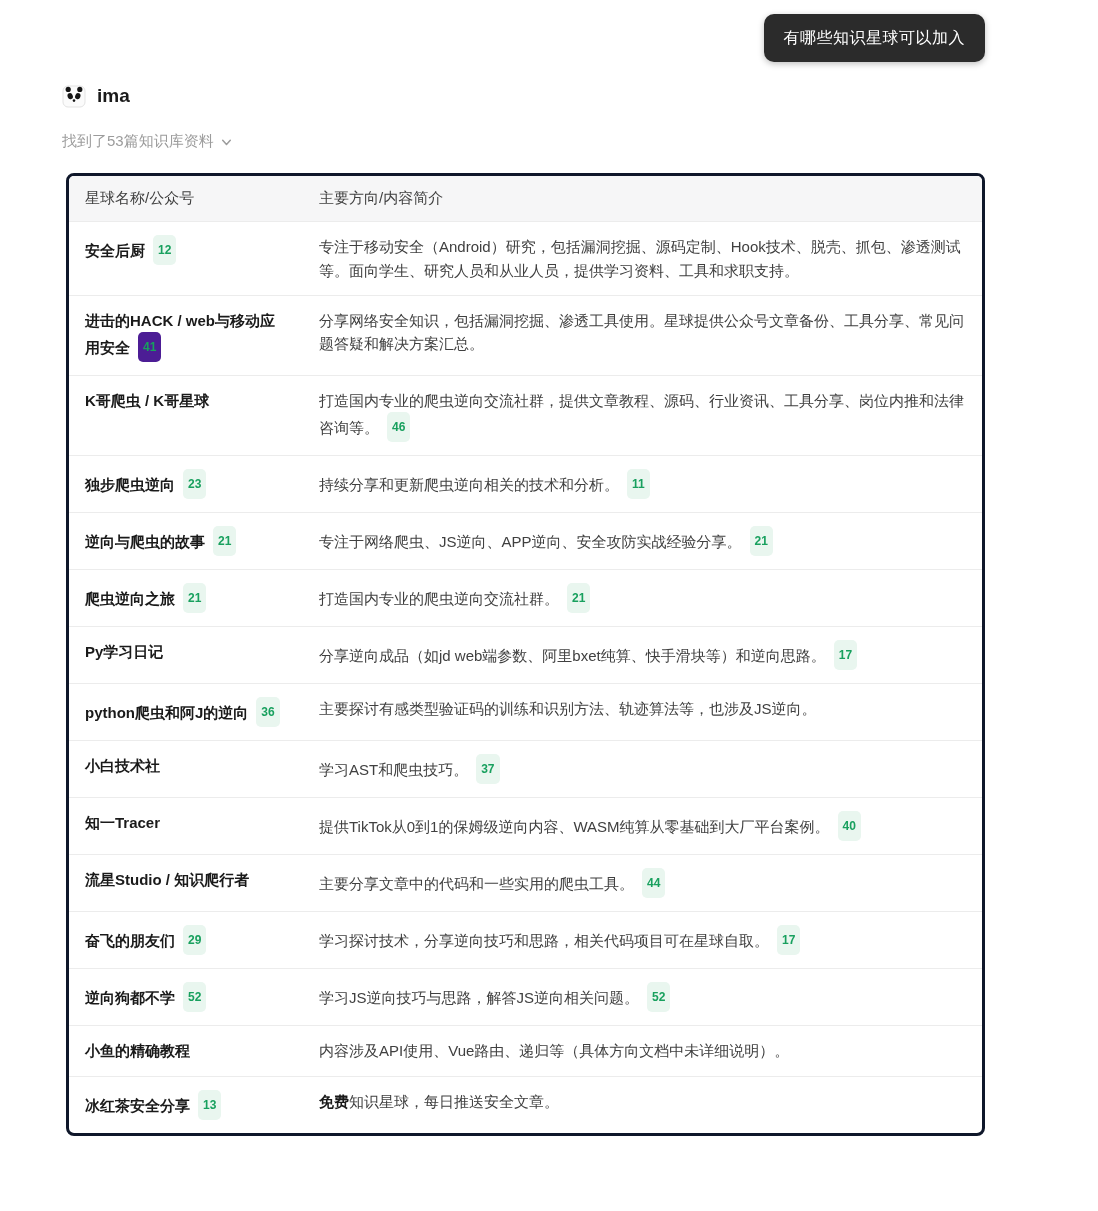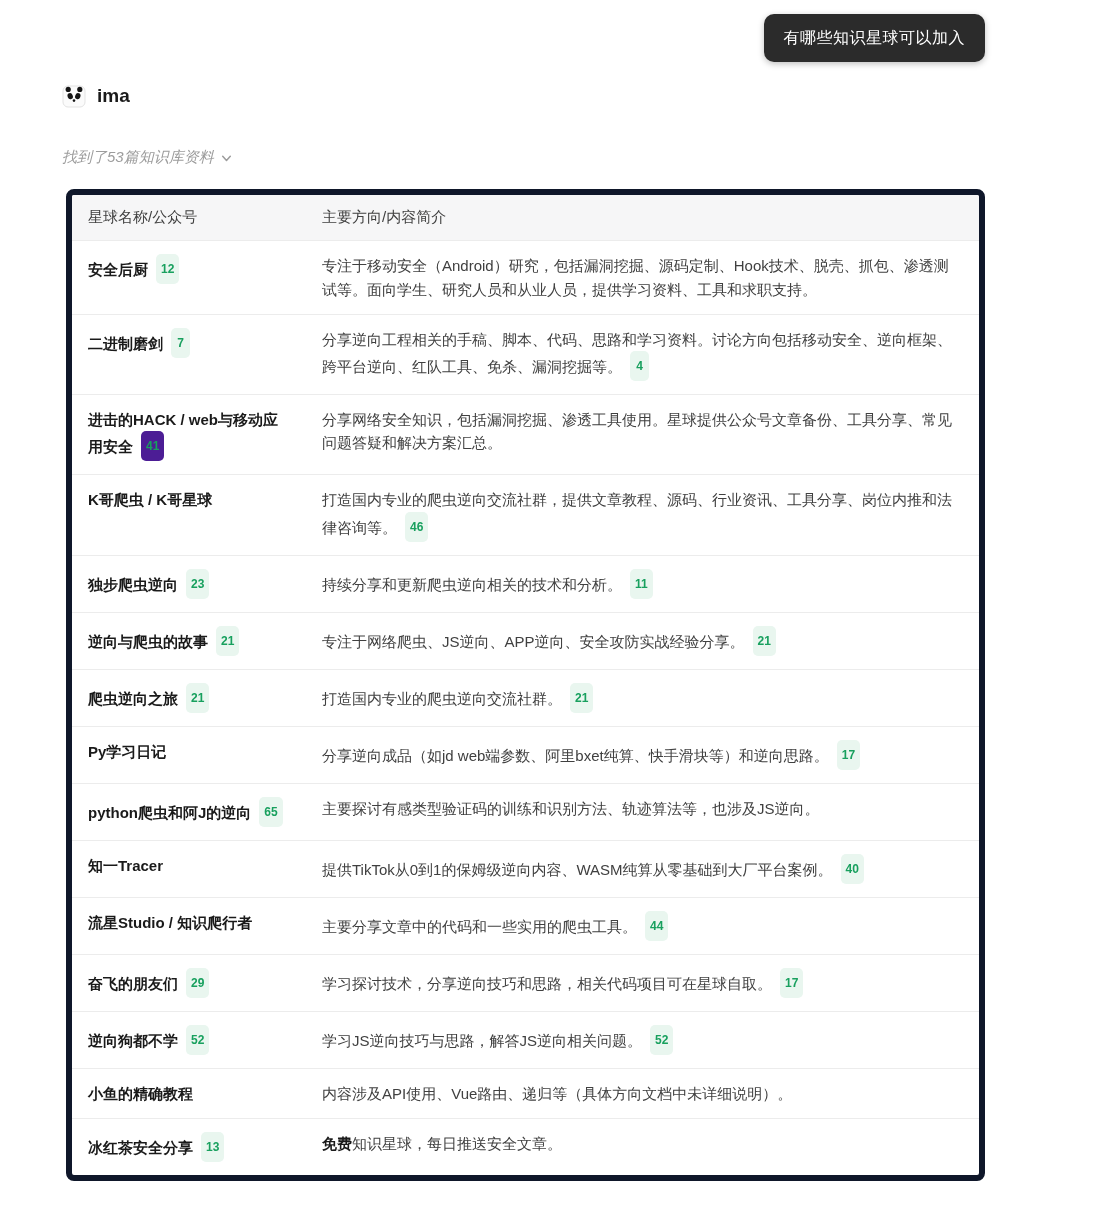--- a/index.html
+++ b/index.html
@@ -18,30 +18,30 @@
     box-shadow:0 2px 6px rgba(0,0,0,.25);
     letter-spacing:.5px;
   }
 
   
   .assistant{padding-left:62px;padding-right:110px;}
   .assistant-header{display:flex;align-items:center;margin-top:22px;}
   .avatar{width:26px;height:24px;display:inline-flex;align-items:center;}
   .assistant-name{font-size:19px;font-weight:700;color:#1a1a1a;margin-left:9px;}
 
-  .sources{display:flex;align-items:center;margin-top:40px;cursor:pointer;font-style:italic;}
+  .sources{display:flex;align-items:center;margin-top:24px;cursor:pointer;}
   .sources-label{font-size:15px;color:#9c9c9c;}
   .chev{margin-left:6px;margin-top:2px;}
 
   .intro{font-size:15px;color:#262626;margin:27px 0 0 0;line-height:1.5;}
 
   
   .table-wrap{
     margin-top:22px;margin-left:4px;width:919px;
-    border:6px solid #0f172a;border-radius:8px;overflow:hidden;
+    border:3px solid #0f172a;border-radius:8px;overflow:hidden;
     box-sizing:border-box;
   }
   table{border-collapse:collapse;width:100%;table-layout:fixed;}
   col.c1{width:234px;}
   thead th{
     background:#f6f6f7;font-weight:400;text-align:left;
     font-size:15px;color:#404040;padding:13px 16px;
   }
   tbody td{
     border-top:1px solid #ececec;vertical-align:top;
@@ -108,24 +108,20 @@
             <th>星球名称/公众号</th>
             <th>主要方向/内容简介</th>
           </tr>
         </thead>
         <tbody>
   <tr>
     <td class="name-cell"><span>安全后厨</span><span class="cite" style="color: rgb(24, 160, 94); background: rgb(233, 246, 239);">12</span></td>
     <td class="desc-cell"><span>专注于移动安全（Android）研究，包括漏洞挖掘、源码定制、Hook技术、脱壳、抓包、渗透测试等。面向学生、研究人员和从业人员，提供学习资料、工具和求职支持。</span></td>
   </tr>
 
-  <tr>
-    <td class="name-cell"><span>二进制磨剑</span><span class="cite" style="color: rgb(24, 160, 94); background: rgb(233, 246, 239);">7</span></td>
-    <td class="desc-cell"><span>分享逆向工程相关的手稿、脚本、代码、思路和学习资料。讨论方向包括移动安全、逆向框架、跨平台逆向、红队工具、免杀、漏洞挖掘等。</span><span class="cite" style="color: rgb(24, 160, 94); background: rgb(233, 246, 239);">4</span></td>
-  </tr>
 
   <tr>
     <td class="name-cell"><span>进击的HACK / web与移动应用安全</span><span class="cite" style="color: rgb(24, 160, 94); background: #4c1d95;">41</span></td>
     <td class="desc-cell"><span>分享网络安全知识，包括漏洞挖掘、渗透工具使用。星球提供公众号文章备份、工具分享、常见问题答疑和解决方案汇总。</span></td>
   </tr>
 
   <tr>
     <td class="name-cell"><span>K哥爬虫 / K哥星球</span></td>
     <td class="desc-cell"><span>打造国内专业的爬虫逆向交流社群，提供文章教程、源码、行业资讯、工具分享、岗位内推和法律咨询等。</span><span class="cite" style="color: rgb(24, 160, 94); background: rgb(233, 246, 239);">46</span></td>
   </tr>
@@ -144,24 +140,28 @@
     <td class="name-cell"><span>爬虫逆向之旅</span><span class="cite" style="color: rgb(24, 160, 94); background: rgb(233, 246, 239);">21</span></td>
     <td class="desc-cell"><span>打造国内专业的爬虫逆向交流社群。</span><span class="cite" style="color: rgb(24, 160, 94); background: rgb(233, 246, 239);">21</span></td>
   </tr>
 
   <tr>
     <td class="name-cell"><span>Py学习日记</span></td>
     <td class="desc-cell"><span>分享逆向成品（如jd web端参数、阿里bxet纯算、快手滑块等）和逆向思路。</span><span class="cite" style="color: rgb(24, 160, 94); background: rgb(233, 246, 239);">17</span></td>
   </tr>
 
   <tr>
-    <td class="name-cell"><span>python爬虫和阿J的逆向</span><span class="cite" style="color: rgb(24, 160, 94); background: rgb(233, 246, 239);">65</span></td>
+    <td class="name-cell"><span>python爬虫和阿J的逆向</span><span class="cite" style="color: rgb(24, 160, 94); background: rgb(233, 246, 239);">36</span></td>
     <td class="desc-cell"><span>主要探讨有感类型验证码的训练和识别方法、轨迹算法等，也涉及JS逆向。</span></td>
   </tr>
 
+  <tr>
+    <td class="name-cell"><span>小白技术社</span></td>
+    <td class="desc-cell"><span>学习AST和爬虫技巧。</span><span class="cite" style="color: rgb(24, 160, 94); background: rgb(233, 246, 239);">37</span></td>
+  </tr>
 
   <tr>
     <td class="name-cell"><span>知一Tracer</span></td>
     <td class="desc-cell"><span>提供TikTok从0到1的保姆级逆向内容、WASM纯算从零基础到大厂平台案例。</span><span class="cite" style="color: rgb(24, 160, 94); background: rgb(233, 246, 239);">40</span></td>
   </tr>
 
   <tr>
     <td class="name-cell"><span>流星Studio / 知识爬行者</span></td>
     <td class="desc-cell"><span>主要分享文章中的代码和一些实用的爬虫工具。</span><span class="cite" style="color: rgb(24, 160, 94); background: rgb(233, 246, 239);">44</span></td>
   </tr>

